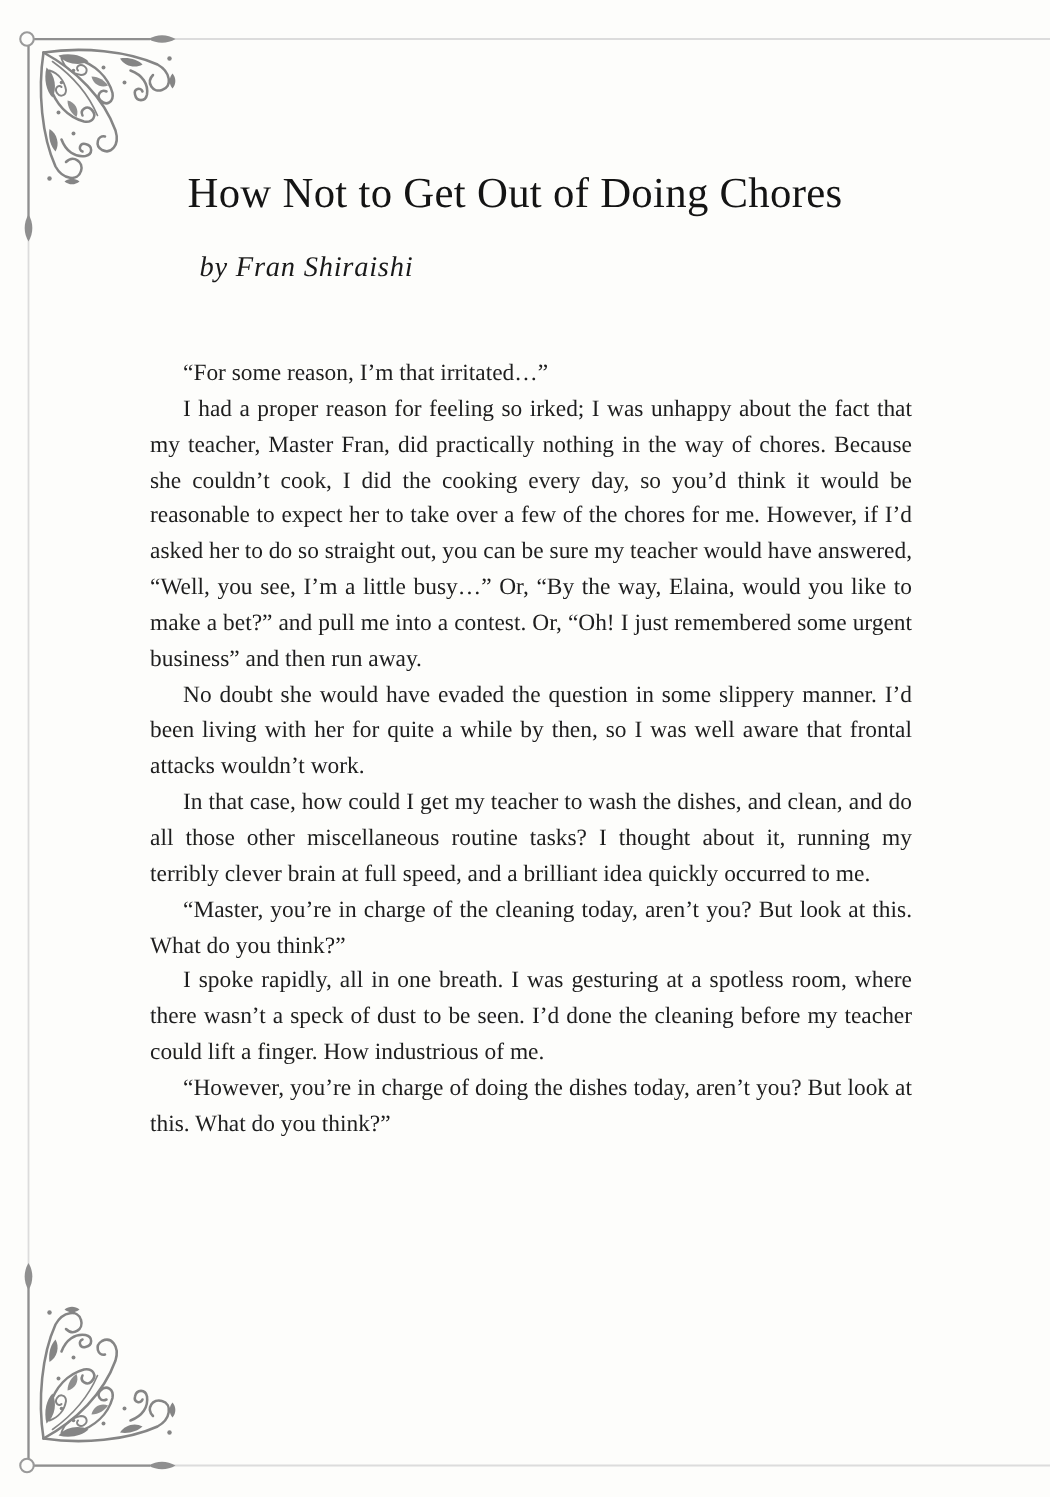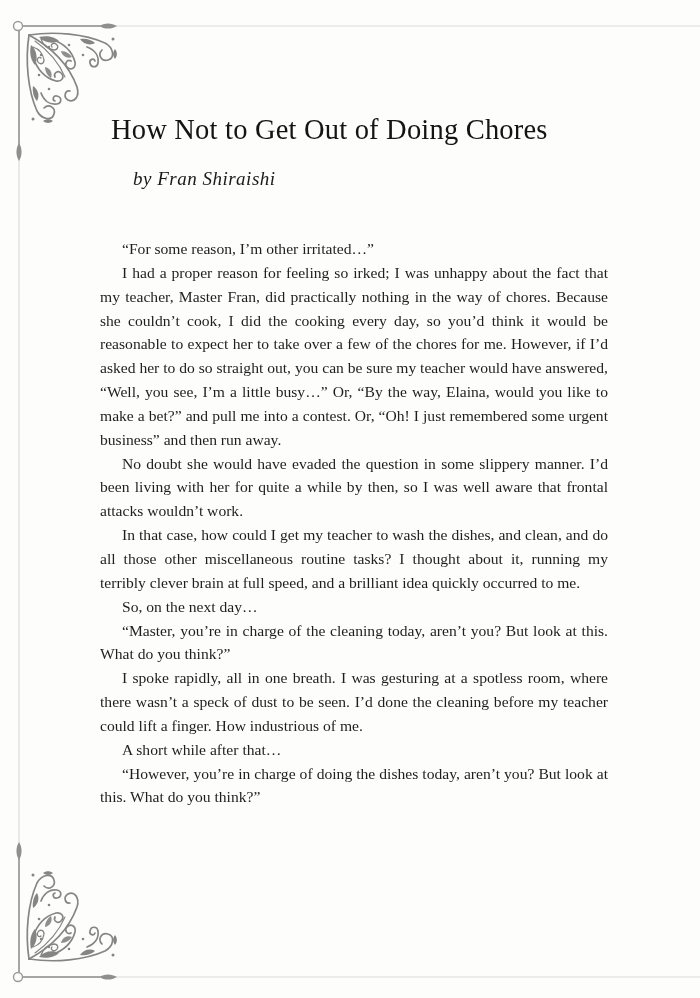--- a/index.html
+++ b/index.html
@@ -25,21 +25,21 @@
     pointer-events: none;
   }
   .content {
     position: absolute;
     left: 0;
     top: 0;
     width: 700px;
   }
   .title {
     position: absolute;
-    left: 111px;
+    left: 125px;
     top: 114px;
     width: 520px;
     margin: 0;
     font-size: 28.5px;
     font-weight: 500;
     letter-spacing: 0.2px;
     color: #141414;
     white-space: nowrap;
   }
   .byline {
@@ -128,25 +128,23 @@
 
     <use href="#flourish" transform="translate(25,31)"></use>
     <use href="#flourish" transform="translate(25,963) scale(1,-1)"></use>
   </svg>
 
   <div class="content">
     <h1 class="title">How Not to Get Out of Doing Chores</h1>
     <div class="byline">by Fran Shiraishi</div>
 
     <div class="body-text">
-      <p>“For some reason, I’m other irritated…”</p>
+      <p>“For some reason, I’m that irritated…”</p>
       <p>I had a proper reason for feeling so irked; I was unhappy about the fact that my teacher, Master Fran, did practically nothing in the way of chores. Because she couldn’t cook, I did the cooking every day, so you’d think it would be reasonable to expect her to take over a few of the chores for me. However, if I’d asked her to do so straight out, you can be sure my teacher would have answered, “Well, you see, I’m a little busy…” Or, “By the way, Elaina, would you like to make a bet?” and pull me into a contest. Or, “Oh! I just remembered some urgent business” and then run away.</p>
       <p>No doubt she would have evaded the question in some slippery manner. I’d been living with her for quite a while by then, so I was well aware that frontal attacks wouldn’t work.</p>
       <p>In that case, how could I get my teacher to wash the dishes, and clean, and do all those other miscellaneous routine tasks? I thought about it, running my terribly clever brain at full speed, and a brilliant idea quickly occurred to me.</p>
-      <p>So, on the next day…</p>
       <p>“Master, you’re in charge of the cleaning today, aren’t you? But look at this. What do you think?”</p>
       <p>I spoke rapidly, all in one breath. I was gesturing at a spotless room, where there wasn’t a speck of dust to be seen. I’d done the cleaning before my teacher could lift a finger. How industrious of me.</p>
-      <p>A short while after that…</p>
       <p>“However, you’re in charge of doing the dishes today, aren’t you? But look at this. What do you think?”</p>
     </div>
   </div>
 
 </div>
 
 </body></html>

